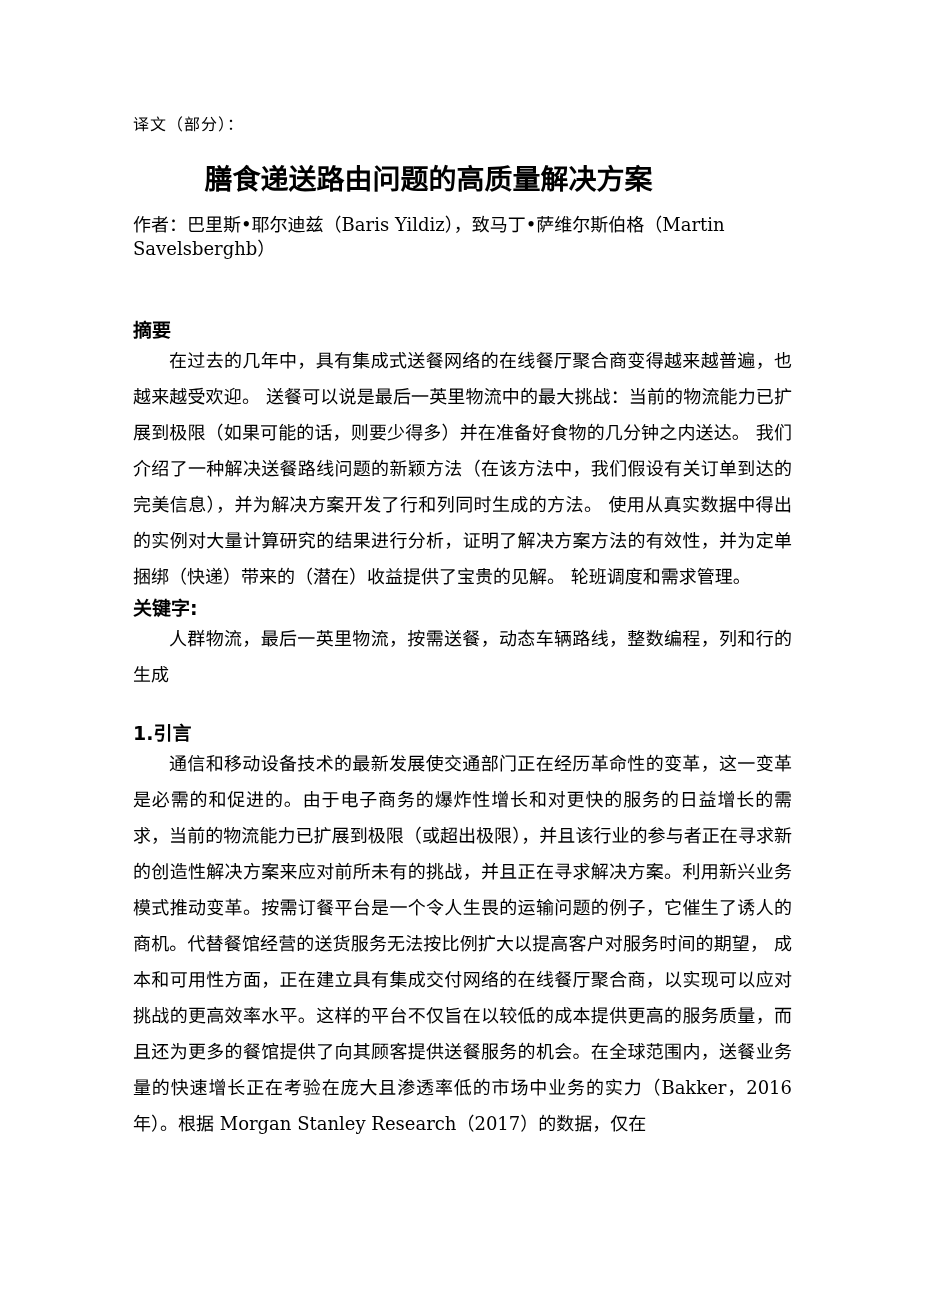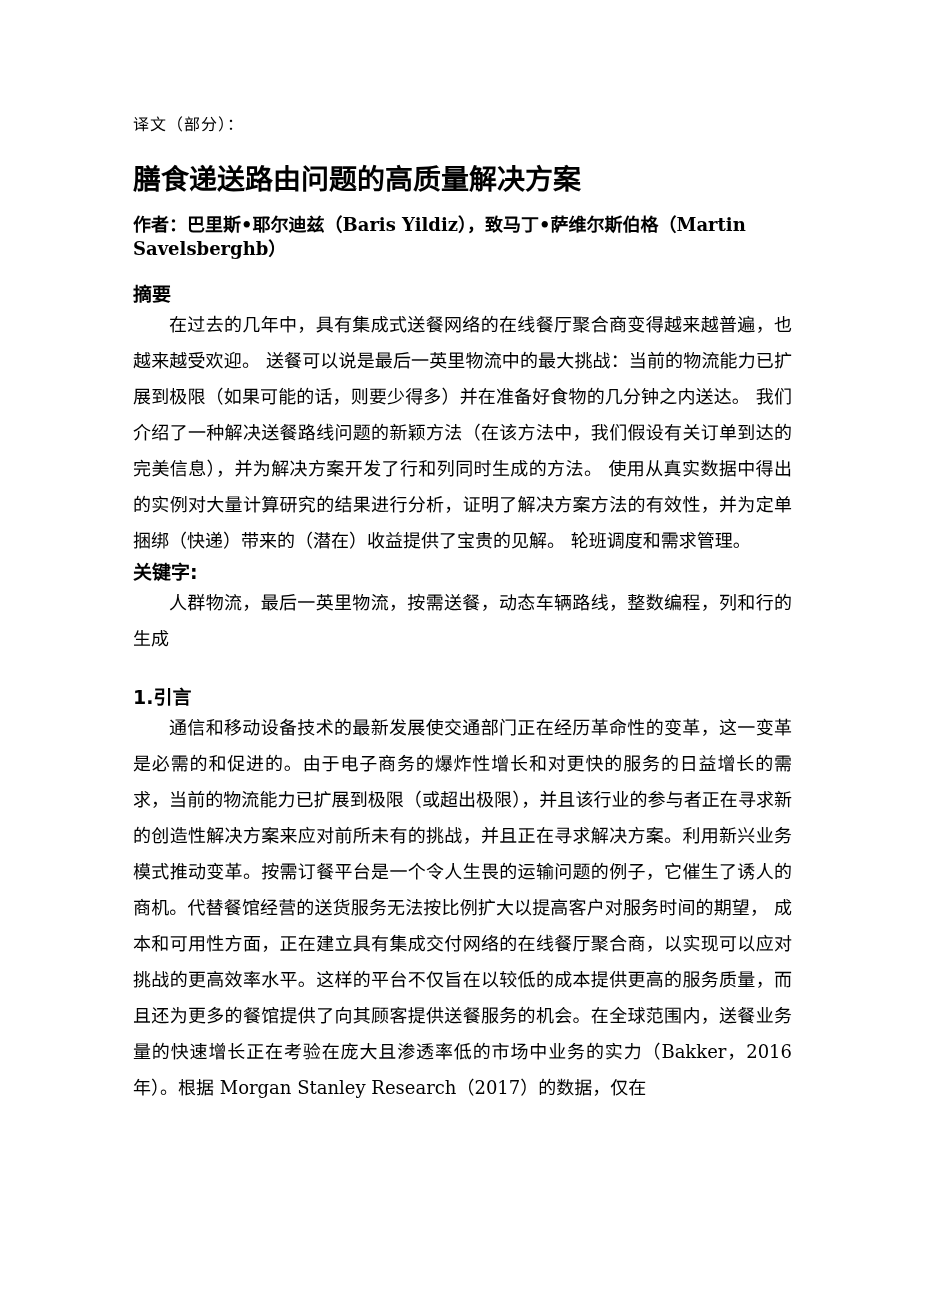--- a/index.html
+++ b/index.html
@@ -22,37 +22,37 @@
     margin: 0;
     font-size: 16px;
     line-height: 20px;
     letter-spacing: 1px;
   }
   .title {
     margin: 28px 68px 0 0;
     font-size: 28px;
     line-height: 34px;
     font-weight: 700;
+    text-align: center;
     font-family: "DejaVu Sans", "Liberation Sans", sans-serif;
   }
   .byline {
     margin: 16px 0 16px 0;
     font-size: 18px;
     line-height: 24px;
-    font-weight: bold;
   }
   .heading {
     margin: 0;
     font-size: 19px;
     line-height: 26px;
     font-weight: 700;
     font-family: "DejaVu Sans", "Liberation Sans", sans-serif;
   }
   .heading-abstract {
-    margin-top: 20px;
+    margin-top: 56px;
   }
   .heading-keywords {
     margin-top: 0;
   }
   .heading-intro {
     margin-top: 27px;
   }
   .para {
     margin: 0;
     font-size: 18px;

